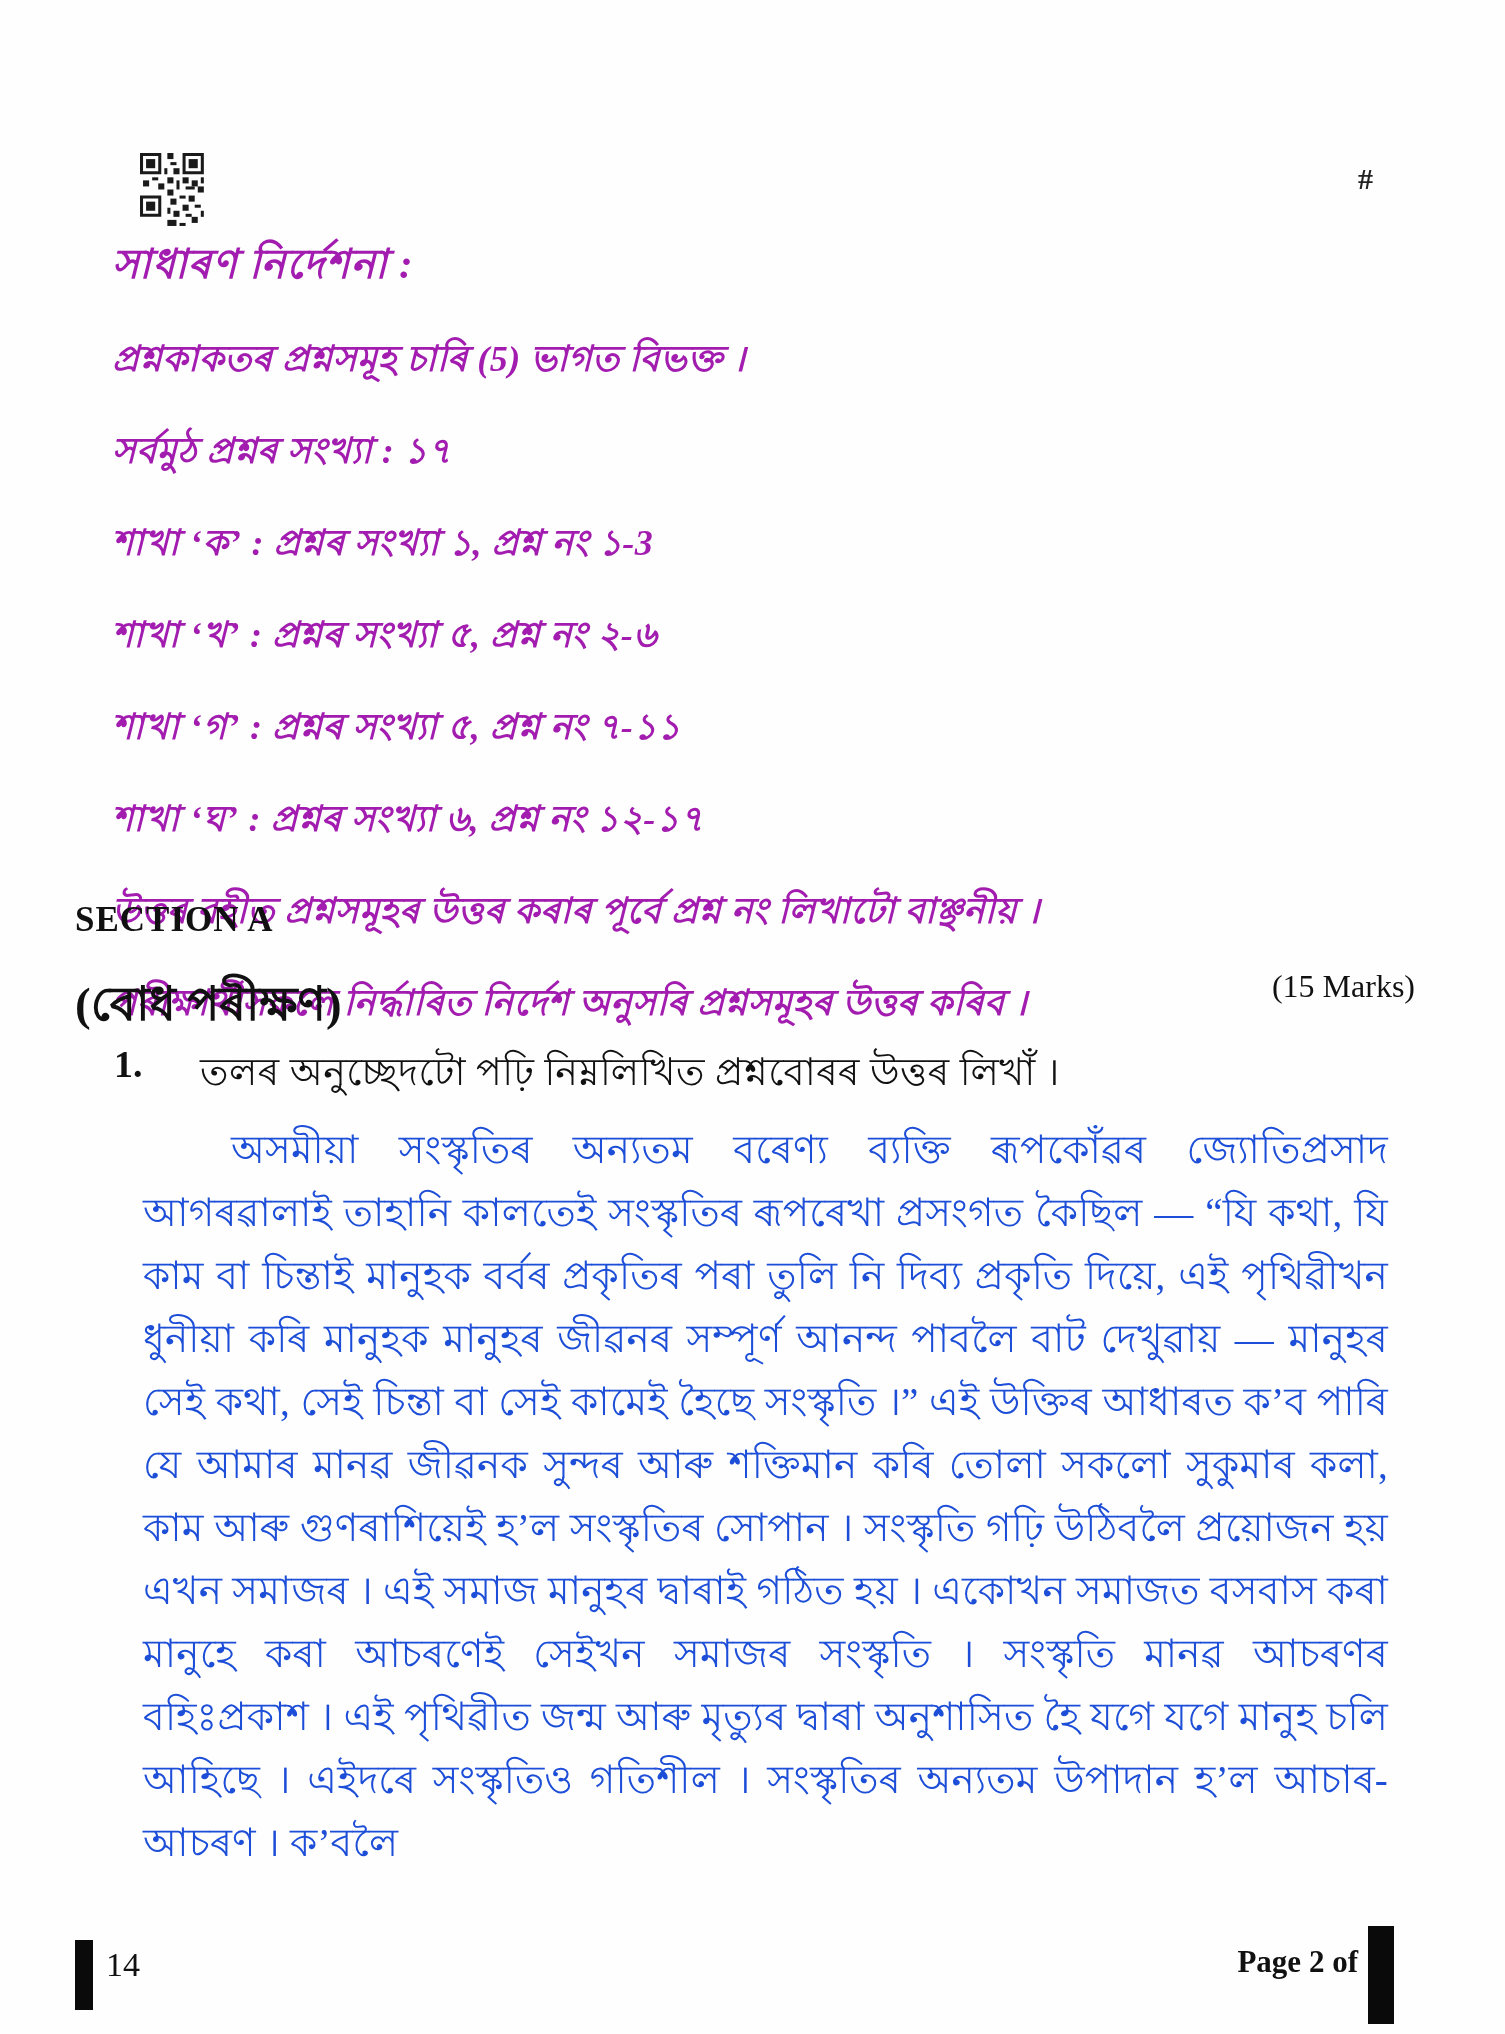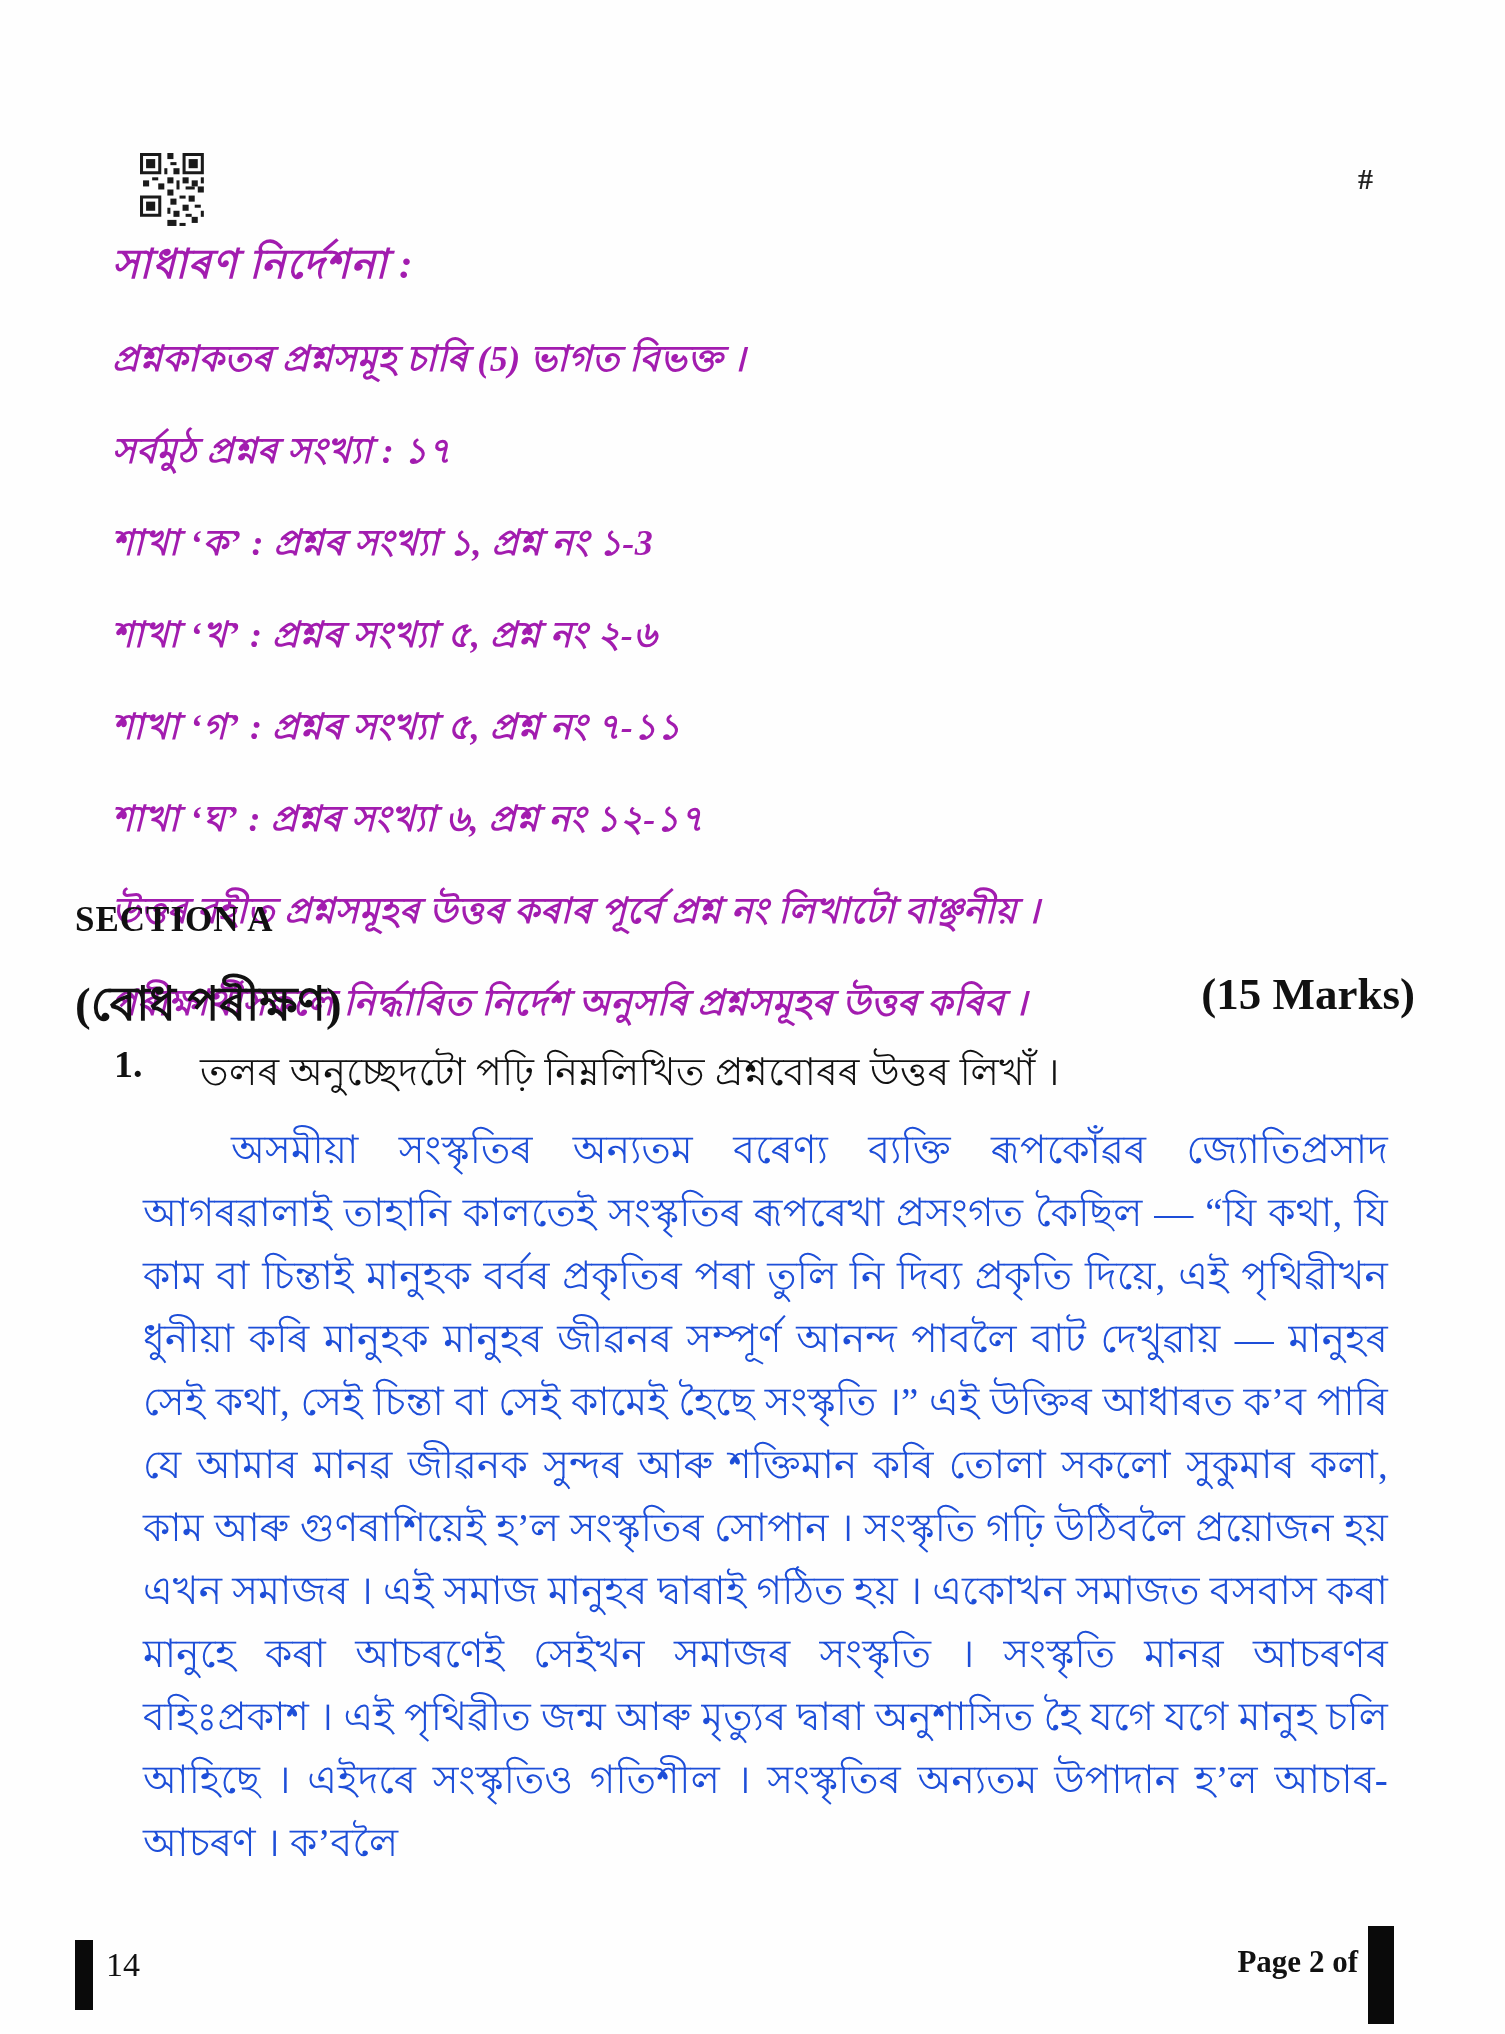--- a/index.html
+++ b/index.html
@@ -28,21 +28,21 @@
   .branch-label { font-weight: bold; letter-spacing: 1px; }
   
   .section-head {
     position: absolute; left: 75px; top: 900px; width: 1355px;
     text-align: left;
   }
   .section-title { font-size: 35px; font-weight: bold; letter-spacing: 1px; }
   .section-subtitle { font-size: 47px; font-weight: bold; margin-top: 28px; }
   .marks {
     position: absolute; left: 1195px; top: 968px; width: 220px;
-    font-size: 45px; font-weight: bold; text-align: right;
+    font-size: 32px; font-weight: normal; text-align: right;
   }
   
   .q1-row {
     position: absolute; left: 114px; top: 1042px; width: 1300px;
     display: flex; align-items: flex-start;
   }
   .q1-num { font-size: 38px; font-weight: bold; width: 86px; flex: 0 0 auto; }
   .q1-prompt { font-size: 38px; letter-spacing: 0.5px; }
   
   .passage {

